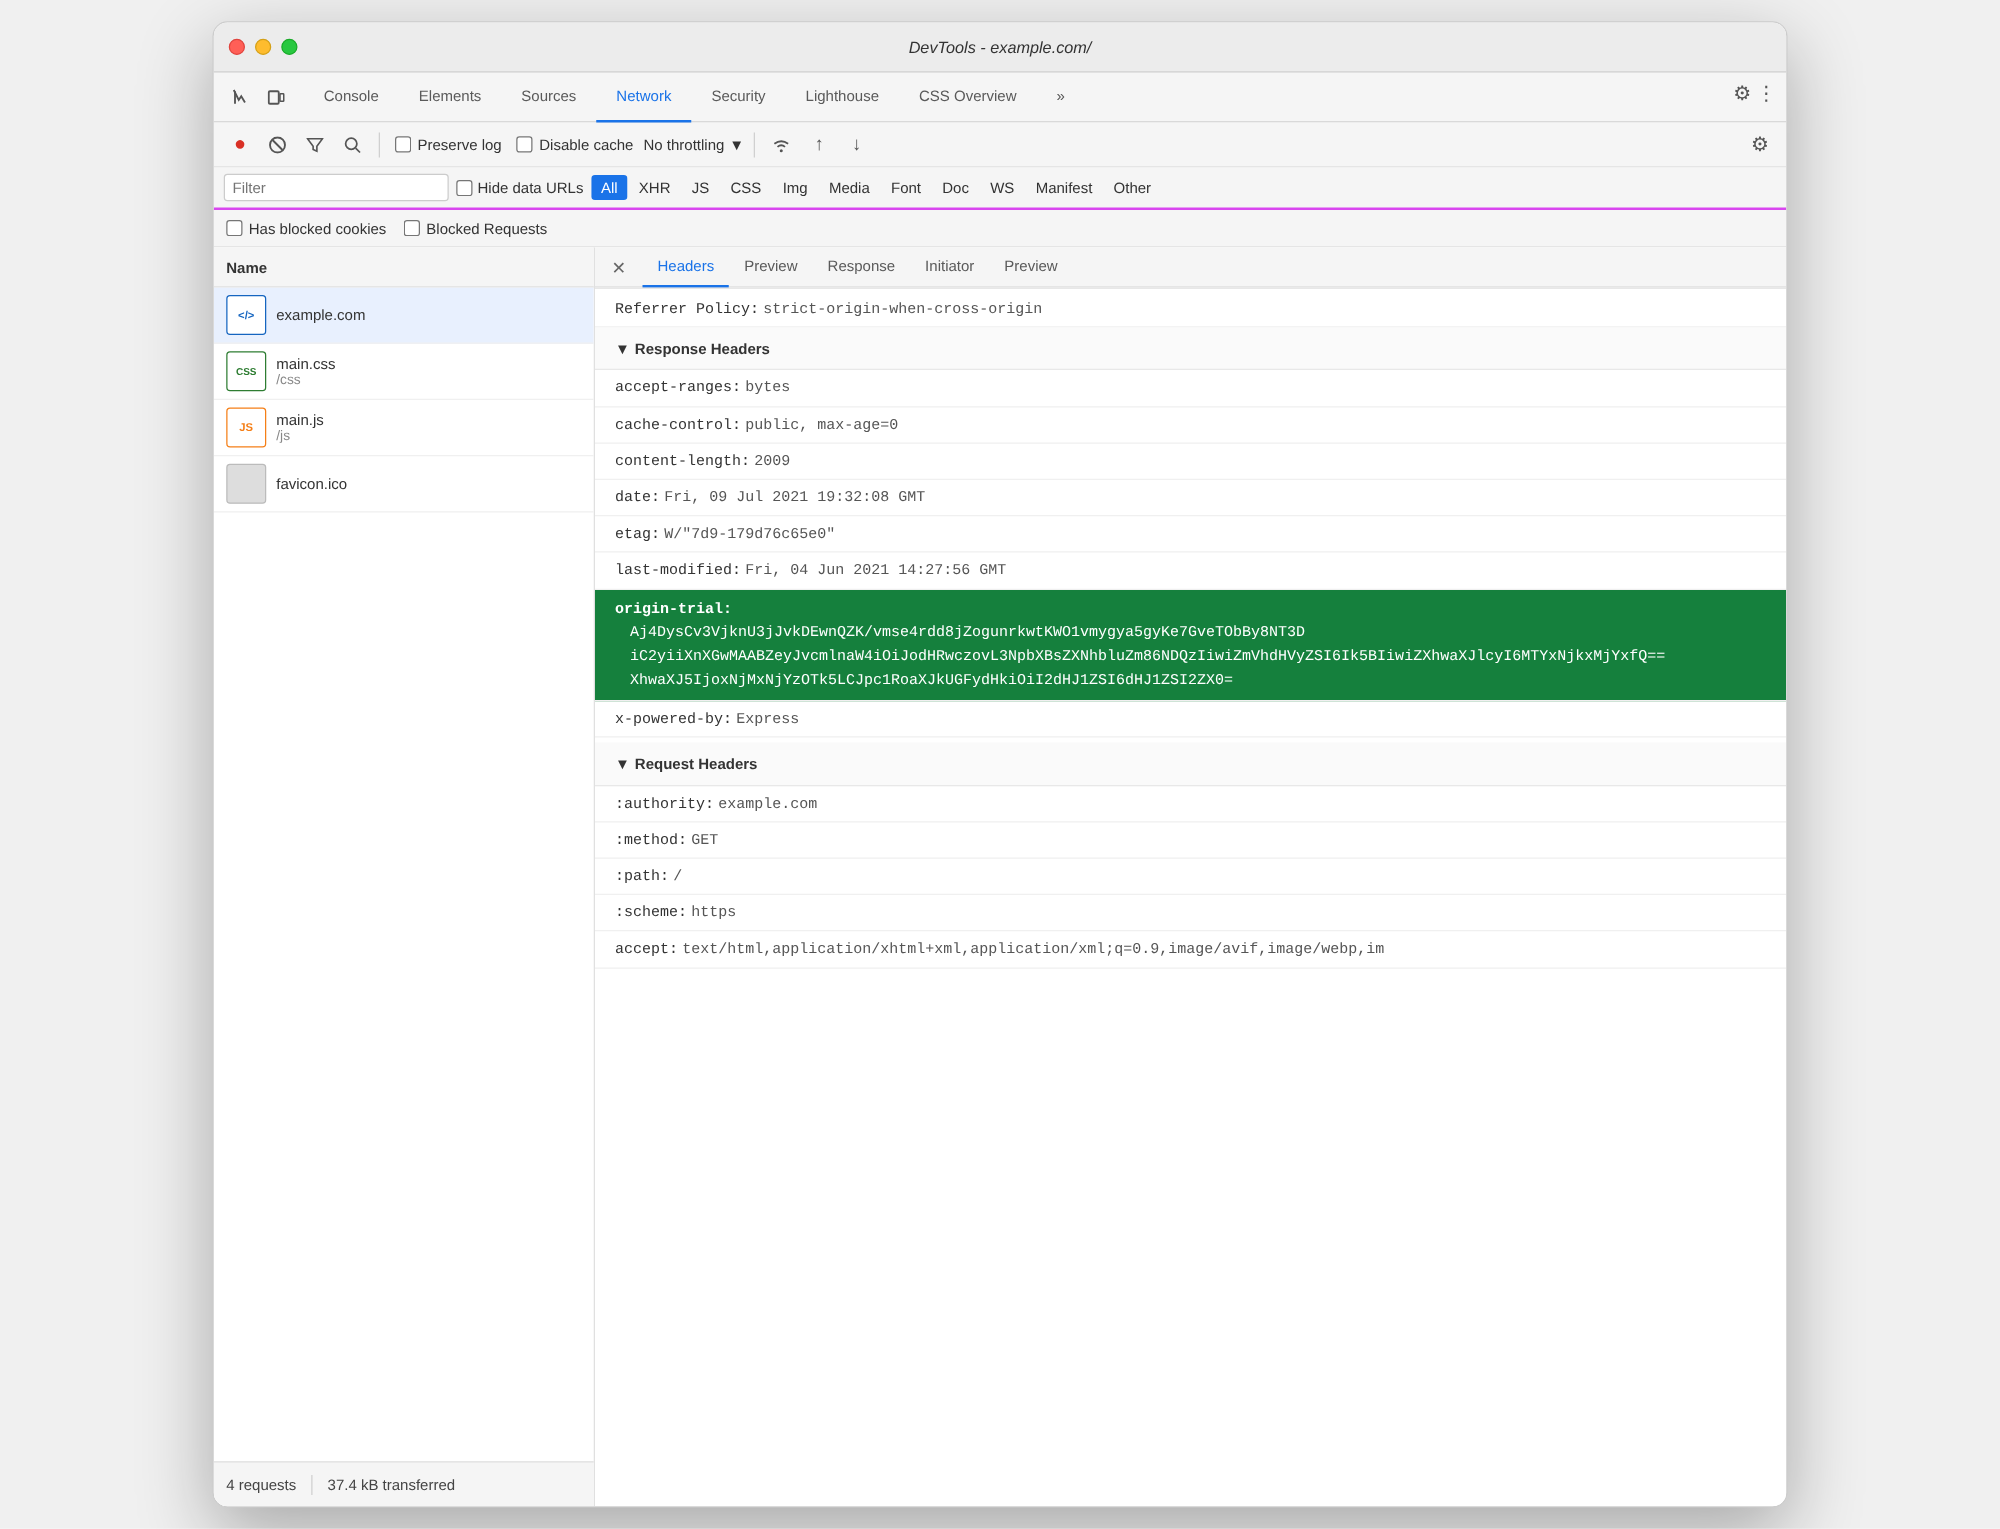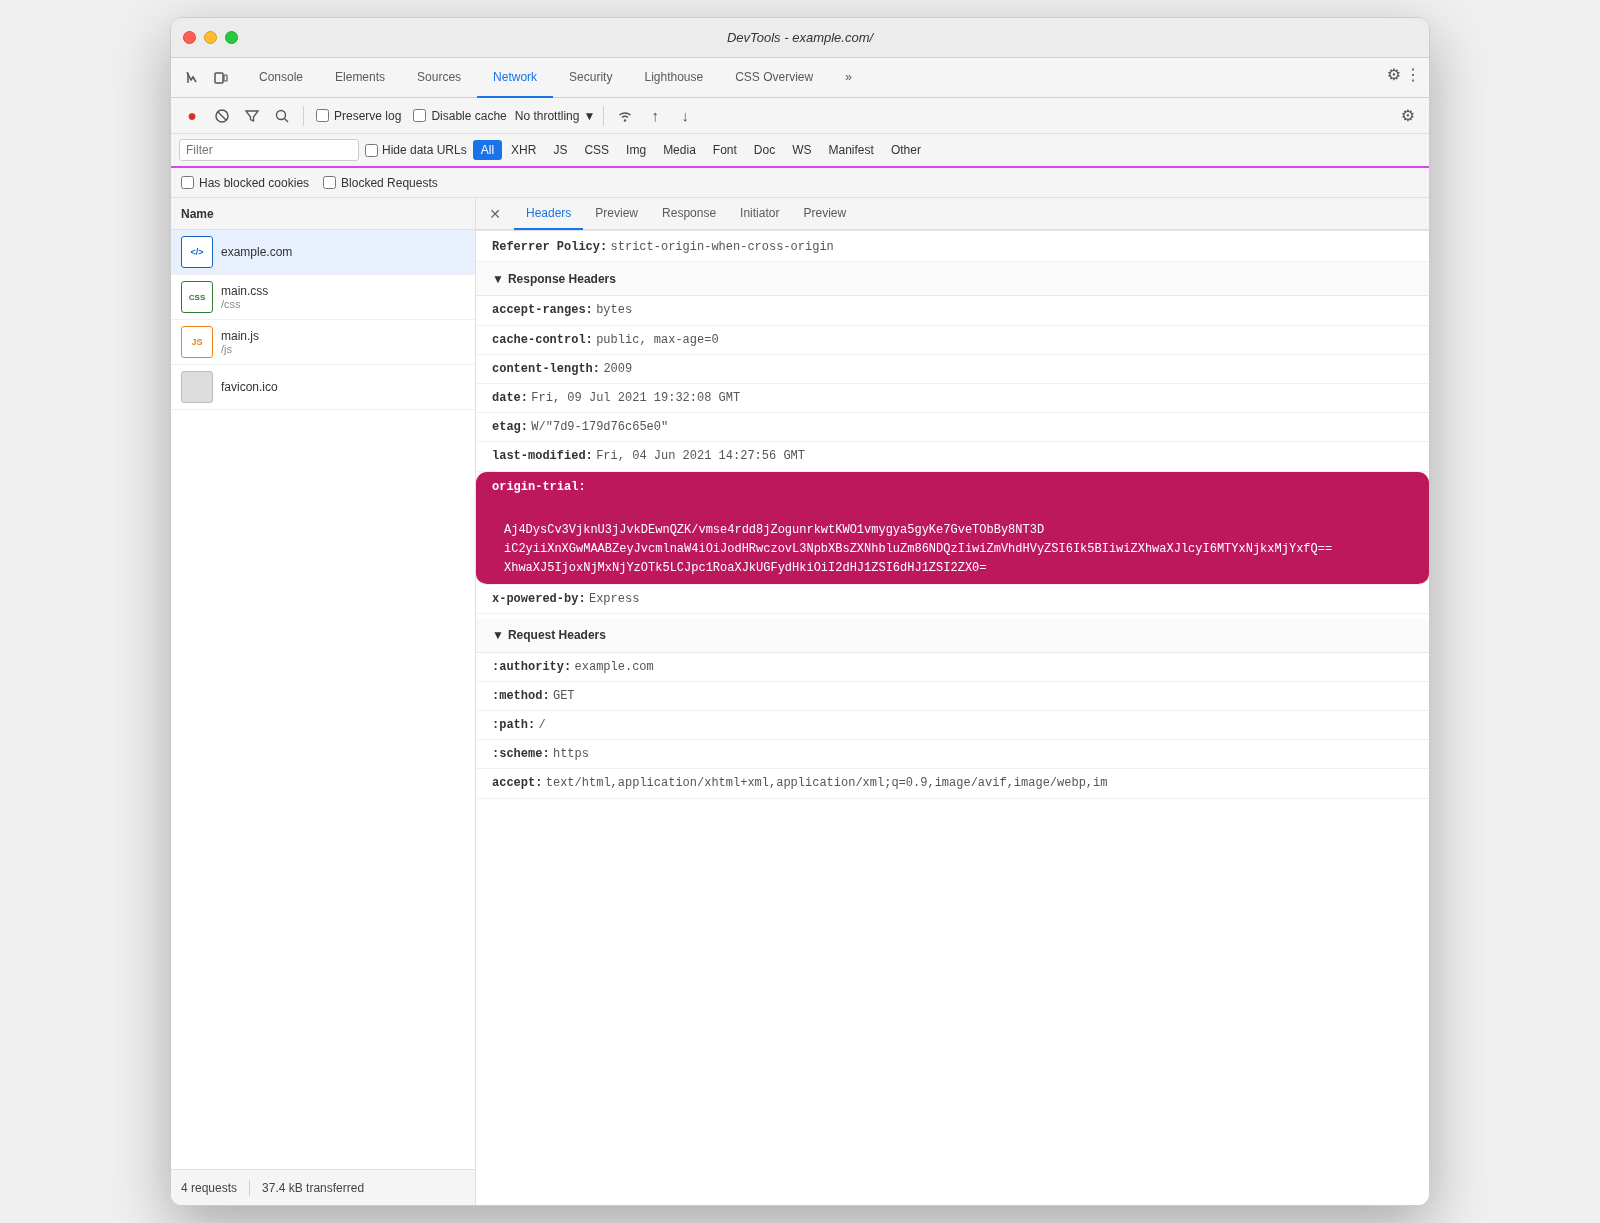--- a/index.html
+++ b/index.html
@@ -365,21 +365,21 @@
     }
     .header-row.selected {
       background: #1a73e8;
       color: #fff;
     }
     .header-row.selected .header-name {
       color: #fff;
       font-weight: bold;
     }
     .header-name {
-      font-weight: 700;
+      font-weight: 400;
       color: #333;
     }
     .header-value {
       color: #555;
     }
     .header-row.selected .header-name,
     .header-row.selected .header-value {
       color: #fff;
     }
     
@@ -604,24 +604,24 @@
         </div>
         <div class="header-row">
           <span class="header-name mono">etag:</span>
           <span class="header-value mono"> W/"7d9-179d76c65e0"</span>
         </div>
         <div class="header-row">
           <span class="header-name mono">last-modified:</span>
           <span class="header-value mono"> Fri, 04 Jun 2021 14:27:56 GMT</span>
         </div>
 
-        <div class="header-row selected" style="padding: 6px 16px; background: #be185d; color: #fff; border-radius: 11px;">
+        <div class="header-row selected" style="padding: 6px 16px; background: #15803d; color: #fff;">
           <div style="display: flex; flex-wrap: wrap; word-break: break-all;">
             <span class="header-name mono" style="color:#fff; font-weight:bold;">origin-trial:</span>
-            <span class="mono" style="color:#fff; word-break:break-all; display:block; width:100%; padding-left: 12px; margin-top: 24px;"> Aj4DysCv3VjknU3jJvkDEwnQZK/vmse4rdd8jZogunrkwtKWO1vmygya5gyKe7GveTObBy8NT3D</span>
+            <span class="mono" style="color:#fff; word-break:break-all; display:block; width:100%; padding-left: 12px;"> Aj4DysCv3VjknU3jJvkDEwnQZK/vmse4rdd8jZogunrkwtKWO1vmygya5gyKe7GveTObBy8NT3D</span>
             <span class="mono" style="color:#fff; word-break:break-all; display:block; width:100%; padding-left: 12px;">iC2yiiXnXGwMAABZeyJvcmlnaW4iOiJodHRwczovL3NpbXBsZXNhbluZm86NDQzIiwiZmVhdHVyZSI6Ik5BIiwiZXhwaXJlcyI6MTYxNjkxMjYxfQ==</span>
             <span class="mono" style="color:#fff; word-break:break-all; display:block; width:100%; padding-left: 12px;">XhwaXJ5IjoxNjMxNjYzOTk5LCJpc1RoaXJkUGFydHkiOiI2dHJ1ZSI6dHJ1ZSI2ZX0=</span>
           </div>
         </div>
 
         <div class="header-row">
           <span class="header-name mono">x-powered-by:</span>
           <span class="header-value mono"> Express</span>
         </div>
 

